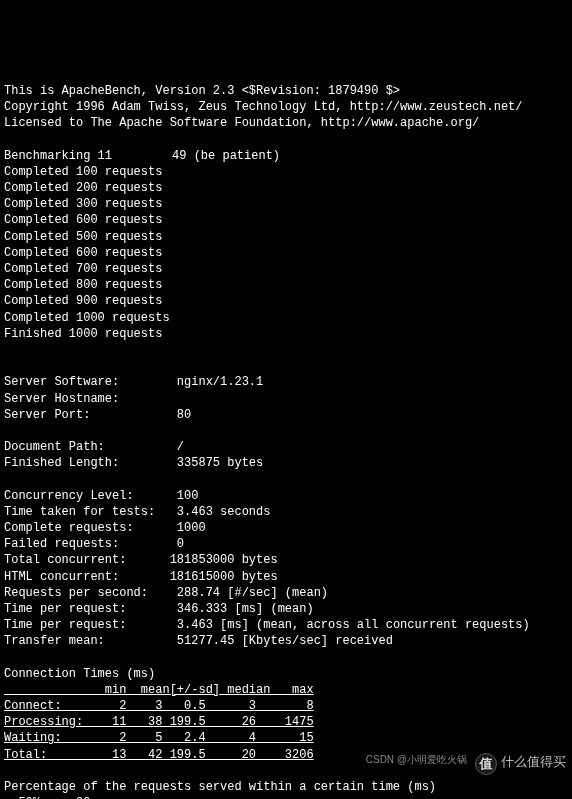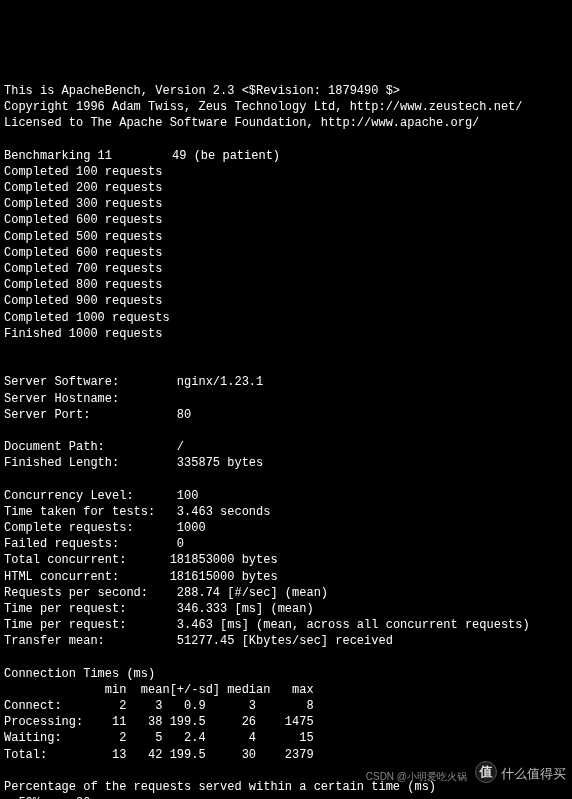--- a/index.html
+++ b/index.html
@@ -13,36 +13,36 @@
       width: 572px;
       height: 799px;
       overflow: hidden;
       position: relative;
       white-space: pre;
     }
     .redact1 { display:inline-block; width:60px; height:12px; background:#000; vertical-align:middle; }
     .redact2 { display:inline-block; width:90px; height:12px; background:#000; vertical-align:middle; }
     .watermark {
       position: absolute;
-      bottom: 16px;
+      bottom: 24px;
       right: 6px;
       display: flex;
-      align-items: flex-end;
+      align-items: flex-start;
       gap: 4px;
       color: #bbb;
       font-family: sans-serif;
       font-size: 13px;
     }
     .wm-badge {
       width: 22px; height: 22px; border-radius: 50%;
       background: #1a1a1a; border: 1px solid #555;
       display:flex; align-items:center; justify-content:center;
       color:#ddd; font-weight:bold; font-size:13px;
     }
-    .tbl { white-space: pre; }
+    .tbl { white-space: pre; text-decoration: underline; }
   </style>
 </head>
 <body>
 
 
 
 <div>
 <span>This is ApacheBench, Version 2.3 &lt;$Revision: 1879490 $&gt;</span>
 <span>Copyright 1996 Adam Twiss, Zeus Technology Ltd, http://www.zeustech.net/</span>
 <span>Licensed to The Apache Software Foundation, http://www.apache.org/</span>
@@ -74,24 +74,24 @@
 <span><span>Failed requests:</span>        <span>0</span></span>
 <span><span>Total concurrent:</span>      <span>181853000 bytes</span></span>
 <span><span>HTML concurrent:</span>       <span>181615000 bytes</span></span>
 <span><span>Requests per second:</span>    <span>288.74 [#/sec] (mean)</span></span>
 <span><span>Time per request:</span>       <span>346.333 [ms] (mean)</span></span>
 <span><span>Time per request:</span>       <span>3.463 [ms] (mean, across all concurrent requests)</span></span>
 <span><span>Transfer mean:</span>          <span>51277.45 [Kbytes/sec] received</span></span>
 
 <span>Connection Times (ms)</span>
 <span class="tbl">              min  mean[+/-sd] median   max</span>
-<span class="tbl">Connect:        2    3   0.9      3       8</span>
+<span class="tbl">Connect:        2    3   0.5      3       8</span>
 <span class="tbl">Processing:    11   38 199.5     26    1475</span>
 <span class="tbl">Waiting:        2    5   2.4      4      15</span>
-<span class="tbl">Total:         13   42 199.5     30    2379</span>
+<span class="tbl">Total:         13   42 199.5     20    3206</span>
 
 <span>Percentage of the requests served within a certain time (ms)</span>
 <span class="tbl">  50%     30</span>
 
 
 
 
 
 
 

